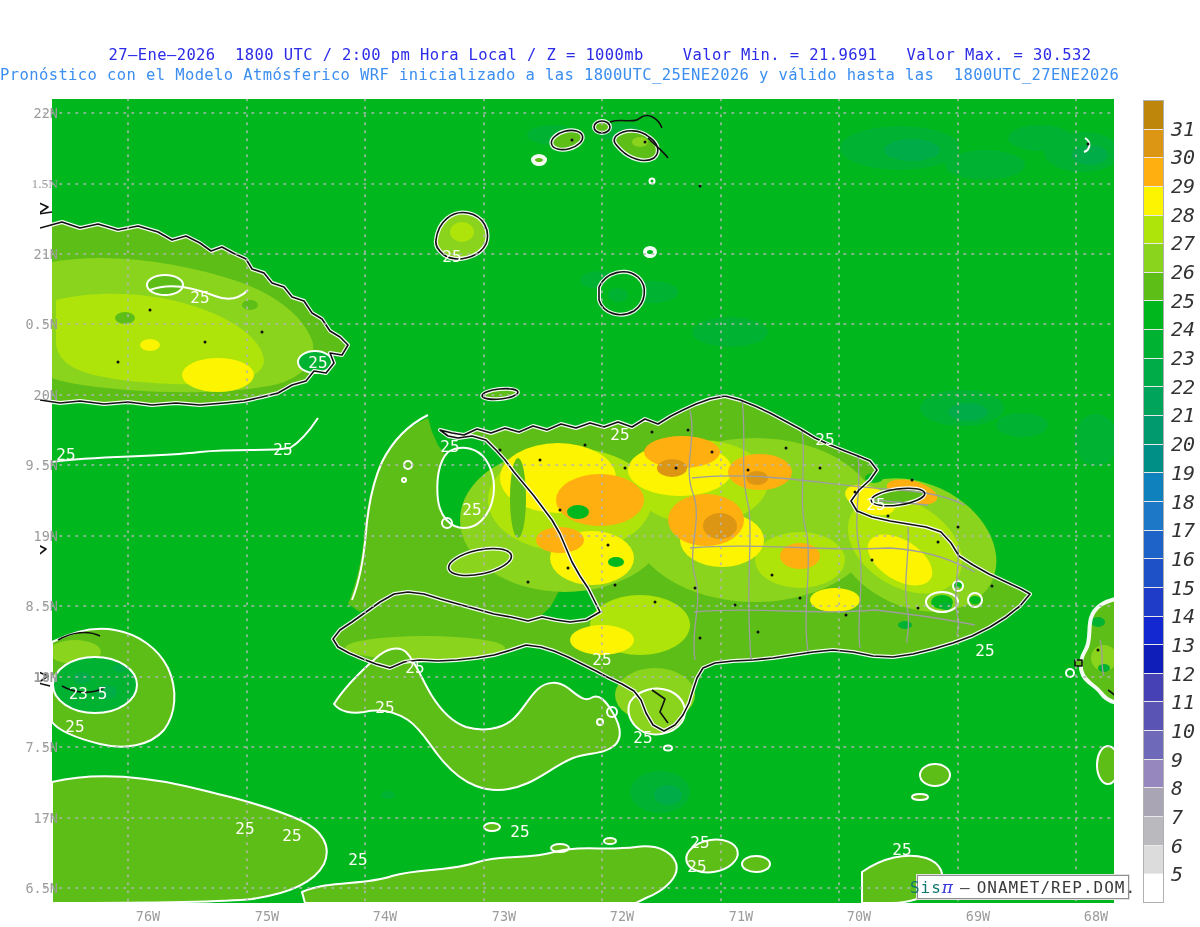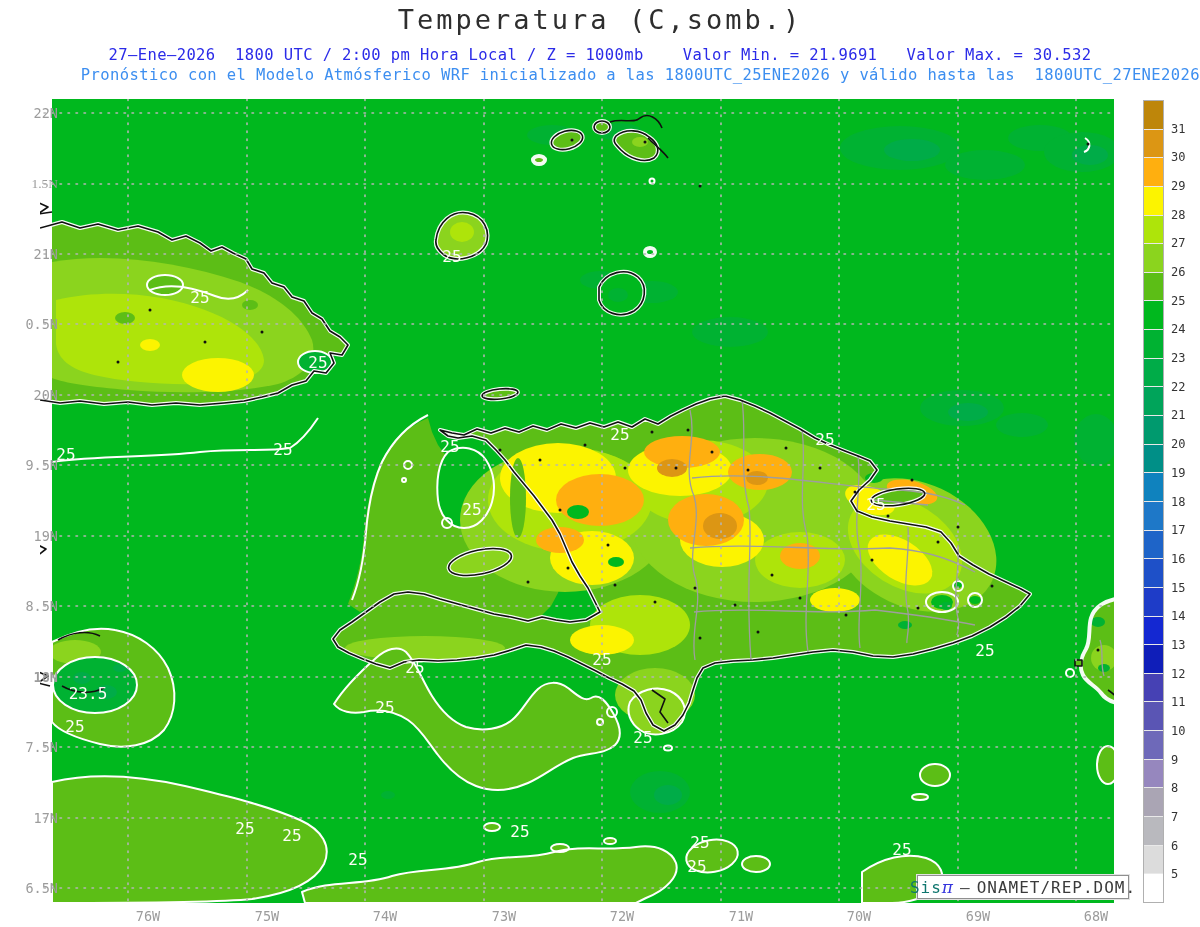--- a/index.html
+++ b/index.html
@@ -2,46 +2,45 @@
 <html><head>
 <meta charset="utf-8">
 <style>
   html,body{margin:0;padding:0;background:#fff;}
   .stage{position:relative;width:1200px;height:927px;background:#ffffff;overflow:hidden;
          font-family:"DejaVu Sans Mono",monospace;}
   .title{position:absolute;top:4px;left:0;width:1200px;text-align:center;
          font-size:27px;letter-spacing:3px;color:#2e2e2e;white-space:pre;}
   .sub1{position:absolute;top:46px;left:0;width:1200px;text-align:center;
         font-size:15.5px;letter-spacing:.4px;color:#2b2be8;white-space:pre;}
-  .sub2{position:absolute;top:66px;left:0;width:1200px;text-align:right;
+  .sub2{position:absolute;top:66px;left:0;width:1200px;text-align:left;
         font-size:15.5px;letter-spacing:.4px;color:#3c8ef0;white-space:pre;}
   svg.map{position:absolute;left:0;top:0;}
   .axlab{position:absolute;font-size:13.5px;color:#9c9c9c;line-height:16px;padding-left:20px;}
   .latlab{left:0;width:38px;text-align:right;}
   .lonlab{width:56px;text-align:center;top:908px;}
   .clab{position:absolute;transform:translate(-50%,-50%);font-size:16px;color:#fdfdf6;line-height:16px;white-space:nowrap;}
   .cbar{position:absolute;left:1143px;top:100px;width:21px;height:803px;
         border:1px solid #b0b0b0;box-sizing:border-box;display:flex;flex-direction:column;background:#fff;}
   .cbar .blk{flex:1;border-bottom:1px solid #e9e9e9;}
   .cbar .blk:last-child{border-bottom:none;}
-  .cblab{position:absolute;left:1171px;font-size:12px;color:#333;line-height:18px;}
+  .cblab{position:absolute;left:1171px;font-size:20px;color:#333;line-height:18px;font-style:italic;}
   .brand{position:absolute;left:917px;top:875px;width:212px;height:24px;background:#fff;
          border:1px solid #8f8f8f;box-shadow:0 0 0 1px #e2e2e2;box-sizing:border-box;
          display:flex;align-items:center;justify-content:center;font-size:16px;letter-spacing:1px;white-space:pre;}
   .brand .sis{color:#0f766e;}
   .brand .pi{color:#3535dd;font-style:italic;font-family:"DejaVu Serif",serif;font-size:17px;}
   .brand .dash{color:#4a4a4a;margin:0 6px;}
   .brand .org{color:#3a3a3a;}
 </style>
 </head>
 <body>
 
 <div class="stage">
 
-  <div class="title">Temperatura (C,somb.)</div>
   <div class="sub1">27–Ene–2026  1800 UTC / 2:00 pm Hora Local / Z = 1000mb    Valor Min. = 21.9691   Valor Max. = 30.532</div>
   <div class="sub2">Pronóstico con el Modelo Atmósferico WRF inicializado a las 1800UTC_25ENE2026 y válido hasta las  1800UTC_27ENE2026</div>
 
   <svg class="map" width="1200" height="927" viewBox="0 0 1200 927">
     <defs>
       <clipPath id="fillClip">
           <rect x="52" y="99" width="1062" height="804"></rect>
         </clipPath>
       <clipPath id="panelClip">
           <rect x="40" y="99" width="1074" height="804"></rect>

